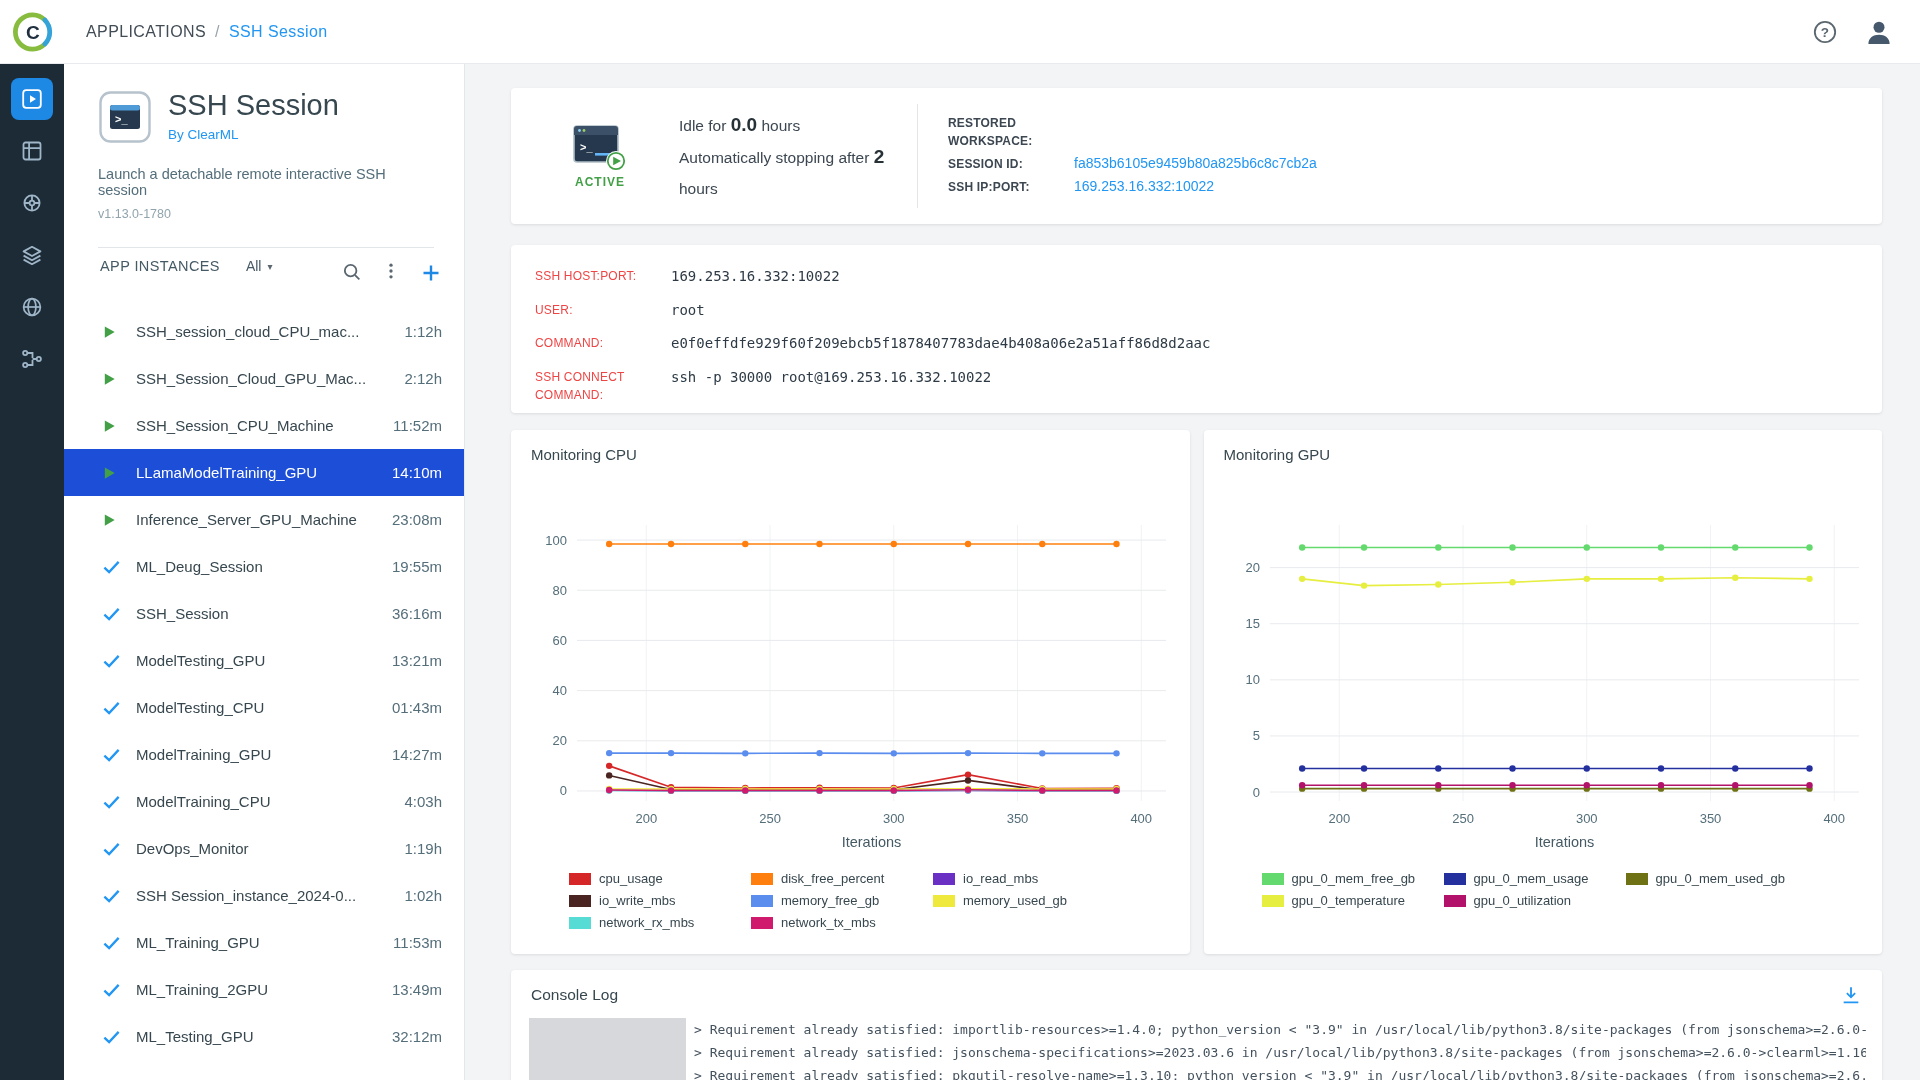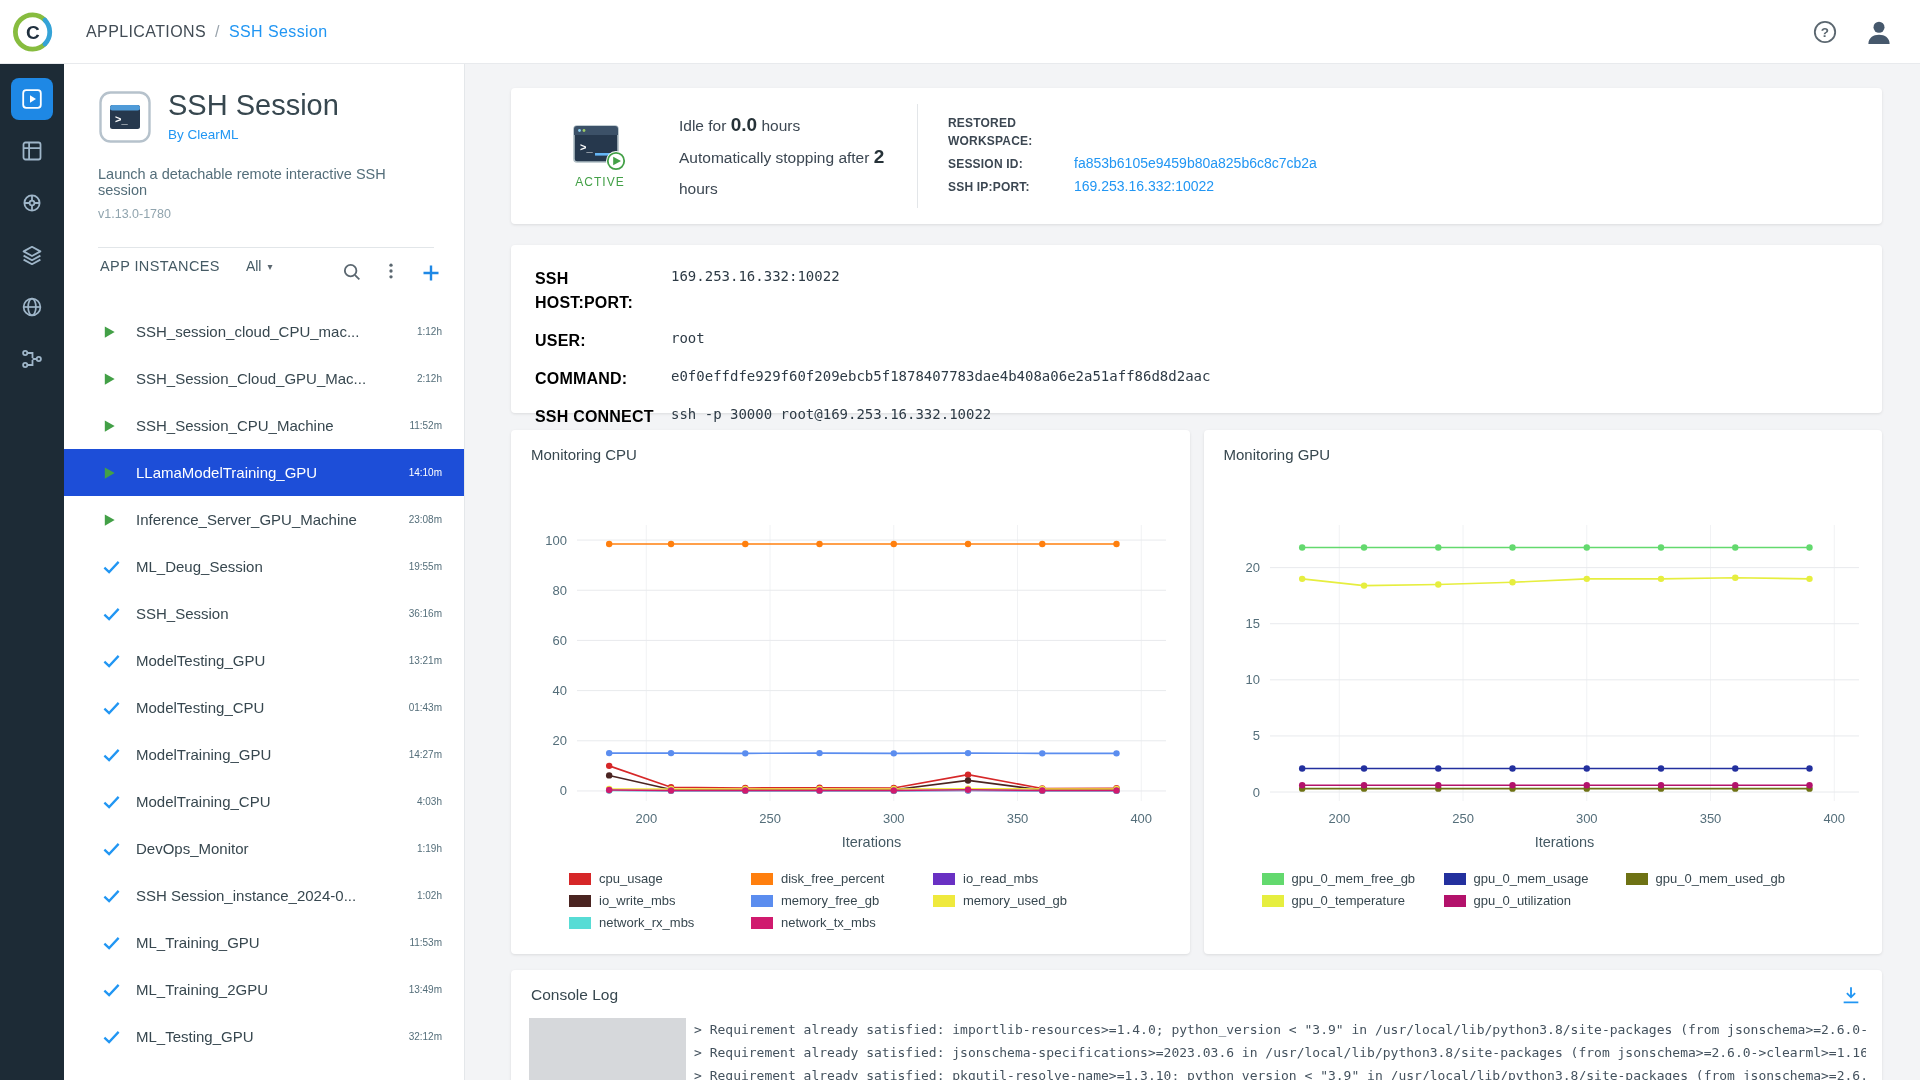--- a/index.html
+++ b/index.html
@@ -35,44 +35,44 @@
   .instances-toolbar { display:flex; align-items:flex-start; height:44px; padding:0 18px 0 36px; margin-top:10px; }
   .instances-title { font-size:14.5px; color:#455a64; letter-spacing:.4px; font-weight:500; }
   .filter { margin-left:26px; display:flex; align-items:center; gap:6px; background:none; border:none; font-size:14px; color:#455a64; }
   .caret { font-size:10px; color:#5b6770; }
   .tspace { flex:1; }
   .tool-btn { background:none; border:none; display:flex; padding:3px; margin-left:12px; }
   .instances-list { margin-top:6px; }
   .instance-row { display:flex; align-items:center; height:47px; padding:0 22px 0 38px; cursor:pointer; }
   .st-icon { width:22px; display:flex; align-items:center; }
   .inst-name { margin-left:12px; font-size:15px; color:#37474f; white-space:nowrap; overflow:hidden; }
-  .inst-time { margin-left:auto; font-size:10px; color:#546e7a; padding-left:10px; }
+  .inst-time { margin-left:auto; font-size:15px; color:#546e7a; padding-left:10px; }
   .instance-row.selected { background:#1d4ed8; }
   .instance-row.selected .inst-name, .instance-row.selected .inst-time { color:#fff; }
 
   
   .main { position:absolute; top:64px; left:465px; right:0; bottom:0; padding:24px 38px 0 46px; overflow:hidden; }
   .card { background:#fff; border-radius:4px; box-shadow:0 1px 3px rgba(0,0,0,.1); }
 
   
   .status-card { height:136px; display:flex; align-items:center; }
   .sc-iconblock { width:150px; margin-left:14px; display:flex; flex-direction:column; align-items:center; flex:none; }
-  .sc-state { margin-top:2px; font-size:12px; font-weight:normal; color:#43a047; letter-spacing:1px; }
+  .sc-state { margin-top:2px; font-size:12px; font-weight:bold; color:#43a047; letter-spacing:1px; }
   .sc-idle { flex:none; width:238px; margin-left:4px; font-size:15.5px; color:#3c4752; line-height:31px; }
   .sc-idle b { font-size:19px; color:#263238; }
   .sc-div { width:1px; background:#e3e6e9; align-self:stretch; margin:16px 0 16px 0; flex:none; }
   .sc-right { margin-left:30px; align-self:center; }
   .sc-row { display:flex; margin:5px 0; align-items:baseline; }
   .sc-label { width:126px; font-size:12px; font-weight:bold; color:#3c4752; letter-spacing:.2px; line-height:1.45; flex:none; }
   .sc-val { color:#2196f3; font-size:14px; text-decoration:none; }
 
   
   .details-card { margin-top:21px; height:168px; padding:22px 24px; }
   .d-row { display:flex; margin-bottom:14px; }
-  .d-label { width:136px; font-size:16px; font-weight:bold; color:#000000; line-height:1.5; letter-spacing:.2px; flex:none; }
+  .d-label { width:136px; font-size:12px; font-weight:normal; color:#ef4444; line-height:1.5; letter-spacing:.2px; flex:none; }
   .d-value { font-family:"DejaVu Sans Mono", monospace; font-size:14px; color:#2d3a45; line-height:1.4; }
 
   
   .charts-row { display:flex; gap:14px; margin-top:17px; }
   .chart-card { flex:1 1 0; height:524px; overflow:hidden; }
   .chart-title { padding:16px 0 0 20px; font-size:15px; color:#37474f; }
   .chart-plot { margin-top:48px; padding:0 8px; height:344px; }
   .chart-legend { display:grid; grid-template-columns:repeat(3,182px); row-gap:7px; margin:16px 0 0 58px; }
   .legend-item { display:flex; align-items:center; }
   .legend-swatch { width:22px; height:12px; margin-right:8px; flex:none; }

